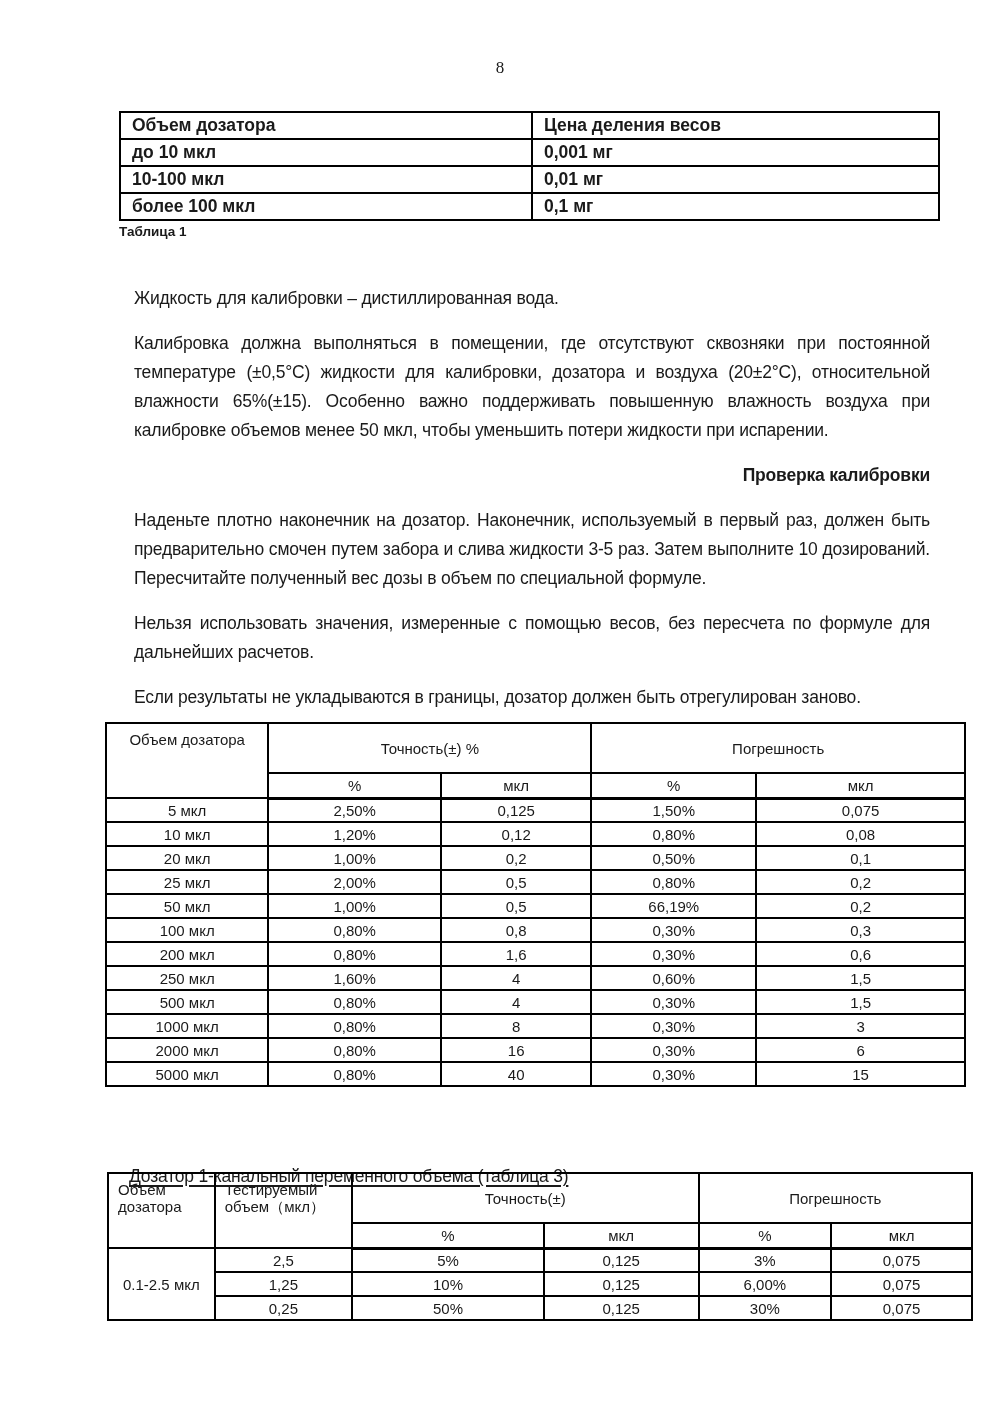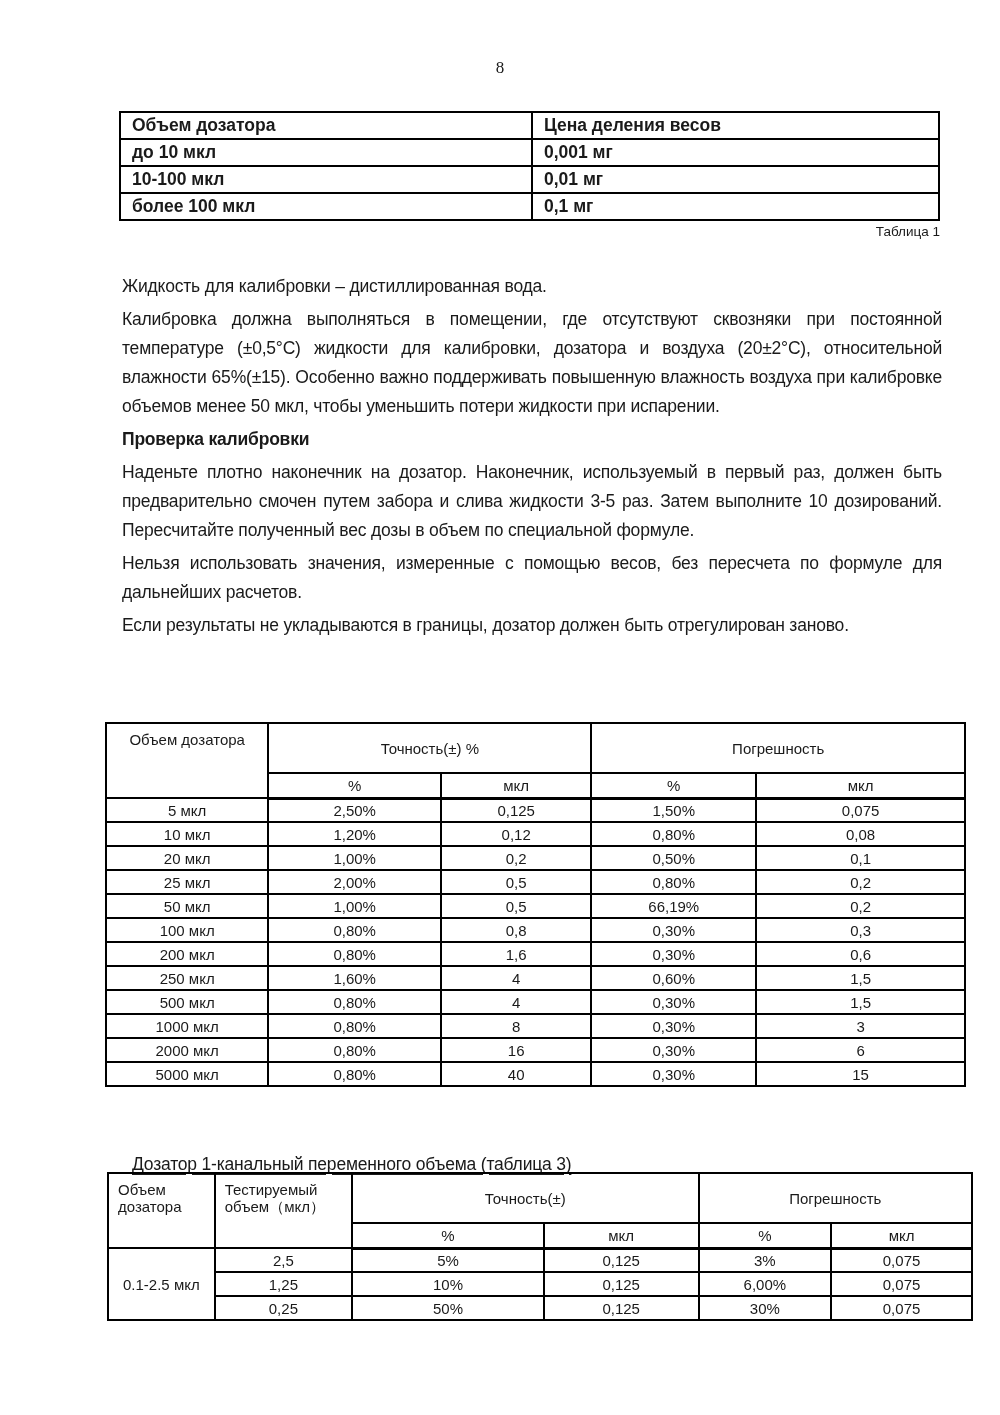--- a/index.html
+++ b/index.html
@@ -30,36 +30,36 @@
     height: 25px;
     padding: 2px 11px;
     font-size: 17.5px;
     text-align: left;
     vertical-align: middle;
     font-weight: bold;
   }
   .t1 .hdr td { font-weight: bold; }
   .t1-caption {
     margin-top: 3px;
-    text-align: right;
-    font-weight: normal;
+    text-align: left;
+    font-weight: bold;
     font-size: 13.5px;
   }
 
   
   .body-text {
     position: absolute;
     top: 268px; left: 118px; width: 828px;
     font-size: 17.5px;
     line-height: 29px;
     letter-spacing: -0.2px;
     text-align: justify;
   }
-  .body-text p { margin: 4px; }
-  .h-bold { font-weight: bold; margin-top: 22px; text-align: left; }
+  .body-text p { margin: 16px; }
+  .h-bold { font-weight: bold; margin-top: 22px; text-align: right; }
   .h-underline {
     text-align: left;
     text-decoration: underline;
     text-decoration-thickness: 1.5px;
     text-underline-offset: 3px;
   }
 
   
   .dtable td, .dtable th {
     border: 2px solid #000;
@@ -74,21 +74,21 @@
   .dtable tbody td { height: 24px; }
   .dtable .corner {
     vertical-align: top;
     padding-top: 7px;
   }
 
   
   .t2-wrap { position: absolute; top: 722px; left: 105px; width: 861px; }
 
   
-  .t3-heading { position: absolute; top: 1146px; left: 128px; }
+  .t3-heading { position: absolute; top: 1146px; left: 113px; }
   .t3-wrap { position: absolute; top: 1172px; left: 107px; width: 866px; }
   .t3 .corner { text-align: left; padding-left: 9px; }
 </style>
 </head>
 <body>
 
 <div class="page">
 
   <div class="page-number">8</div>
 

